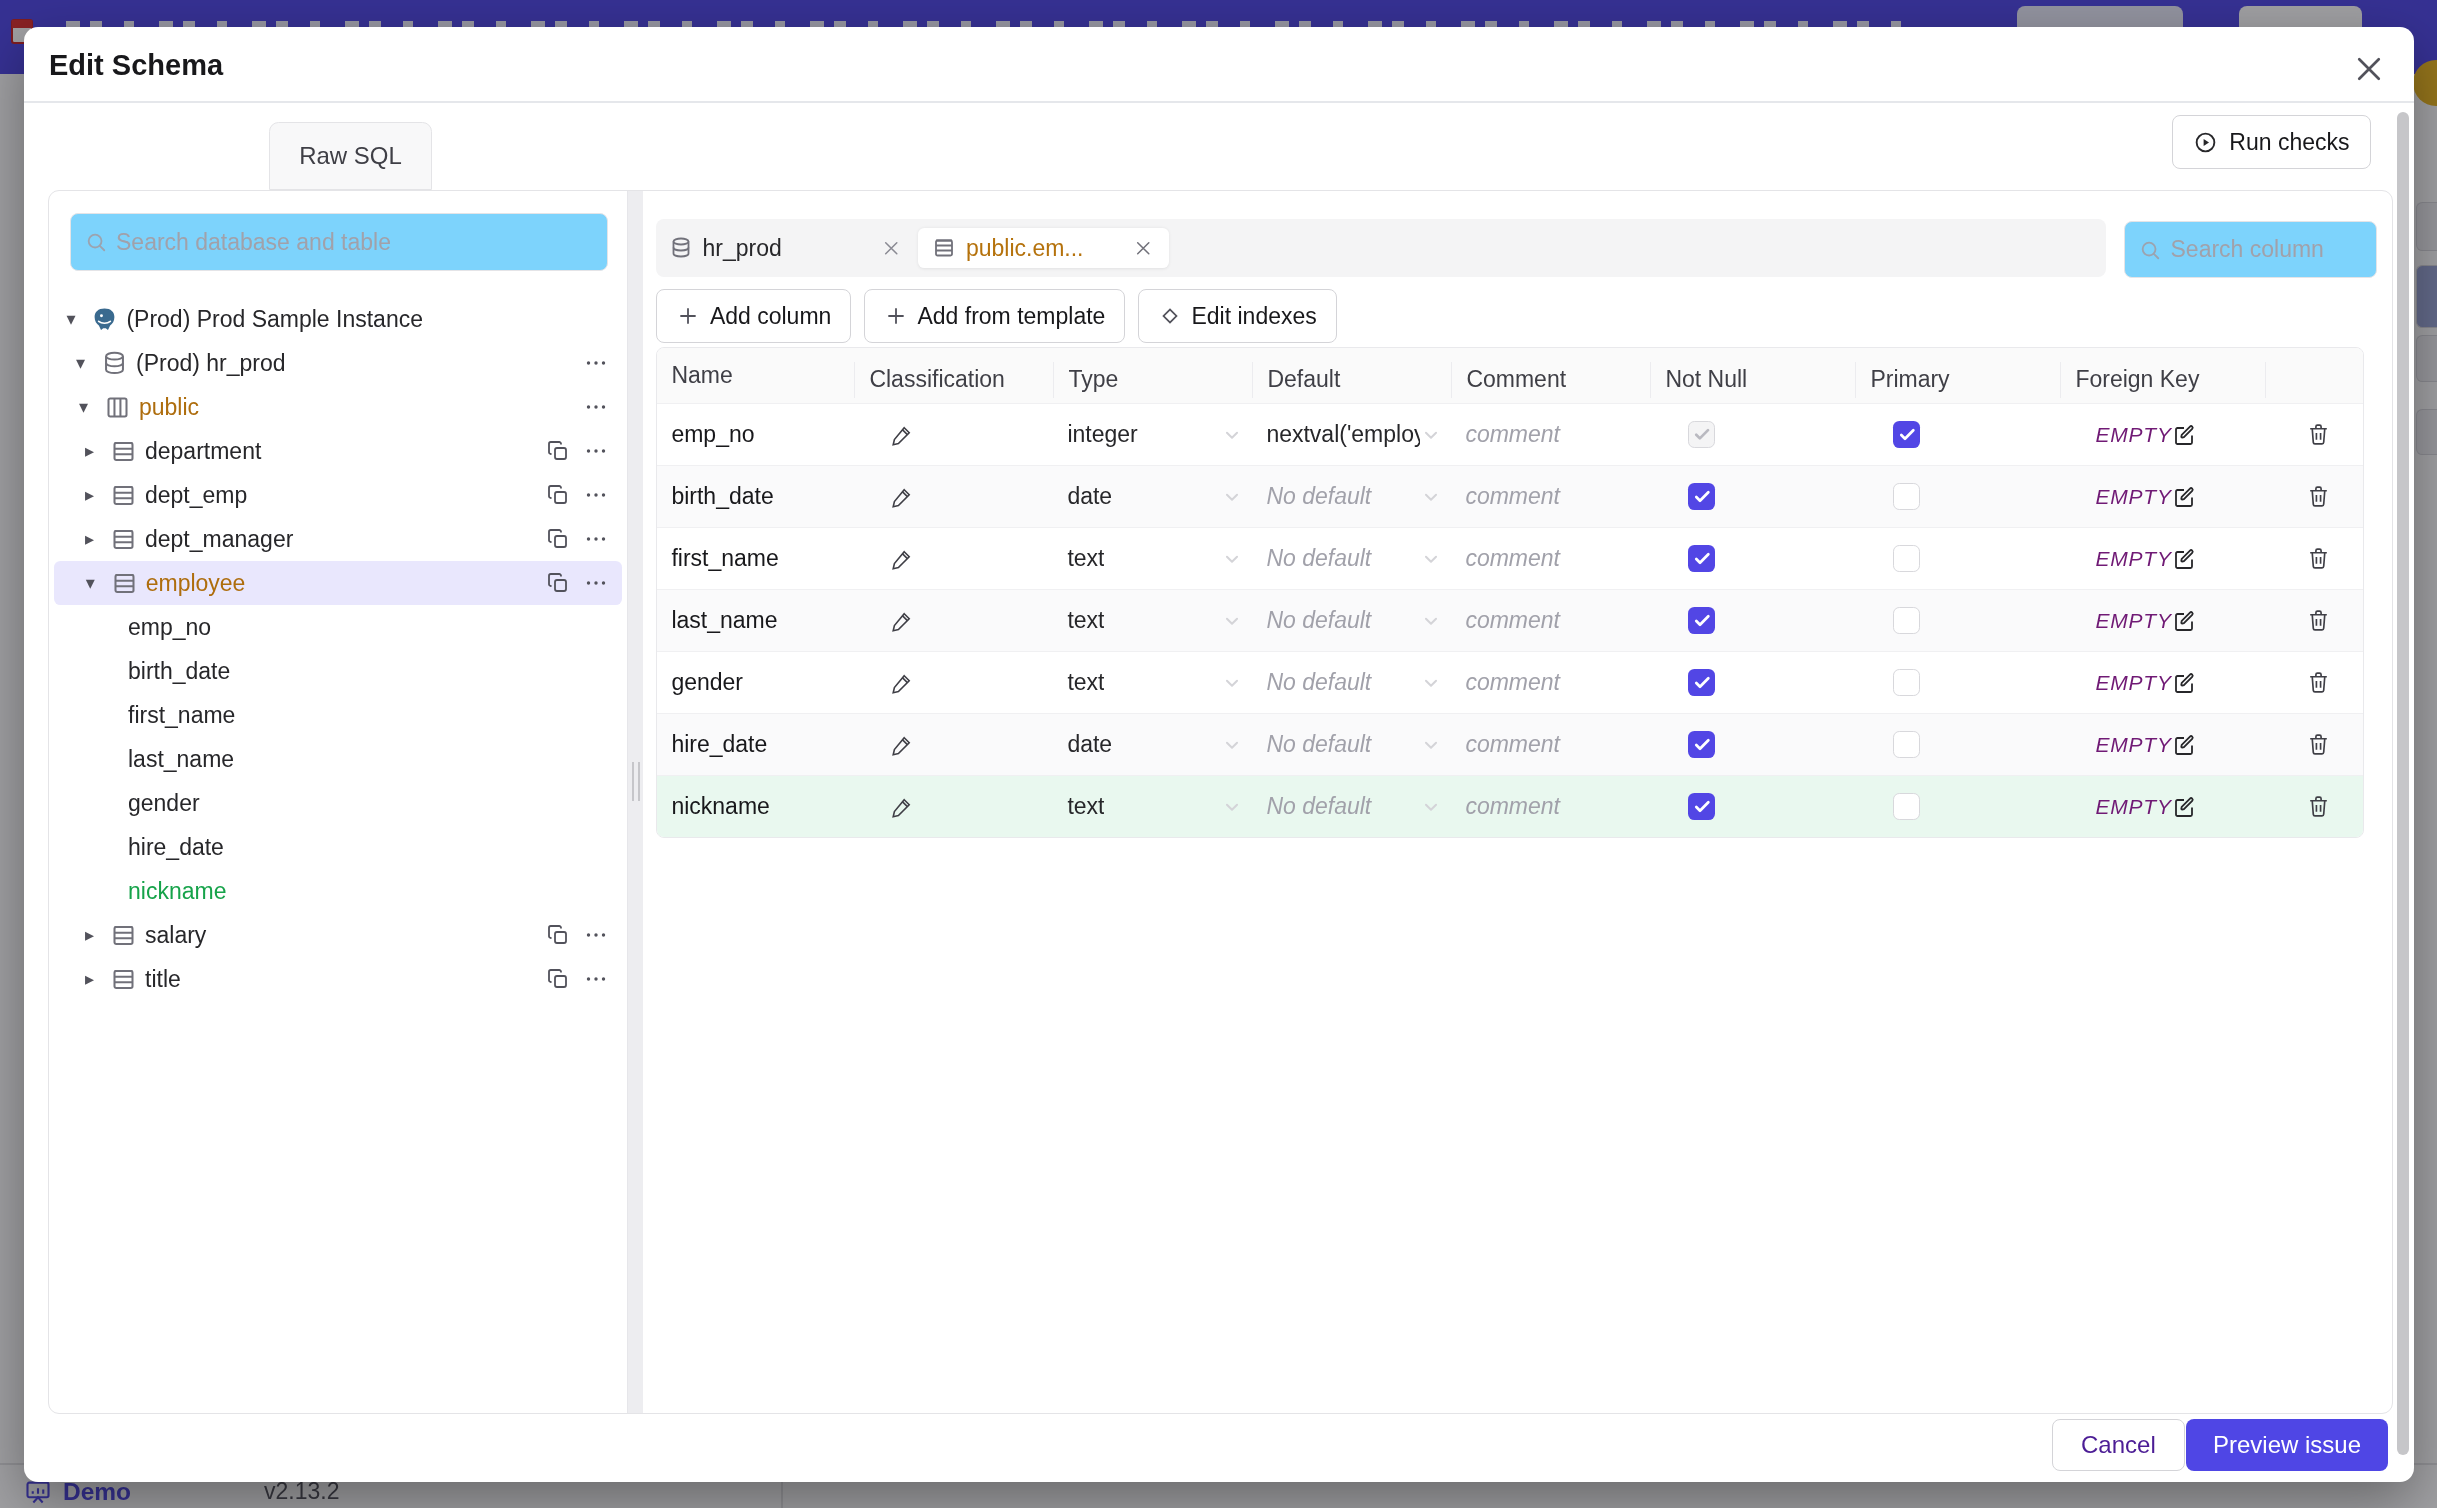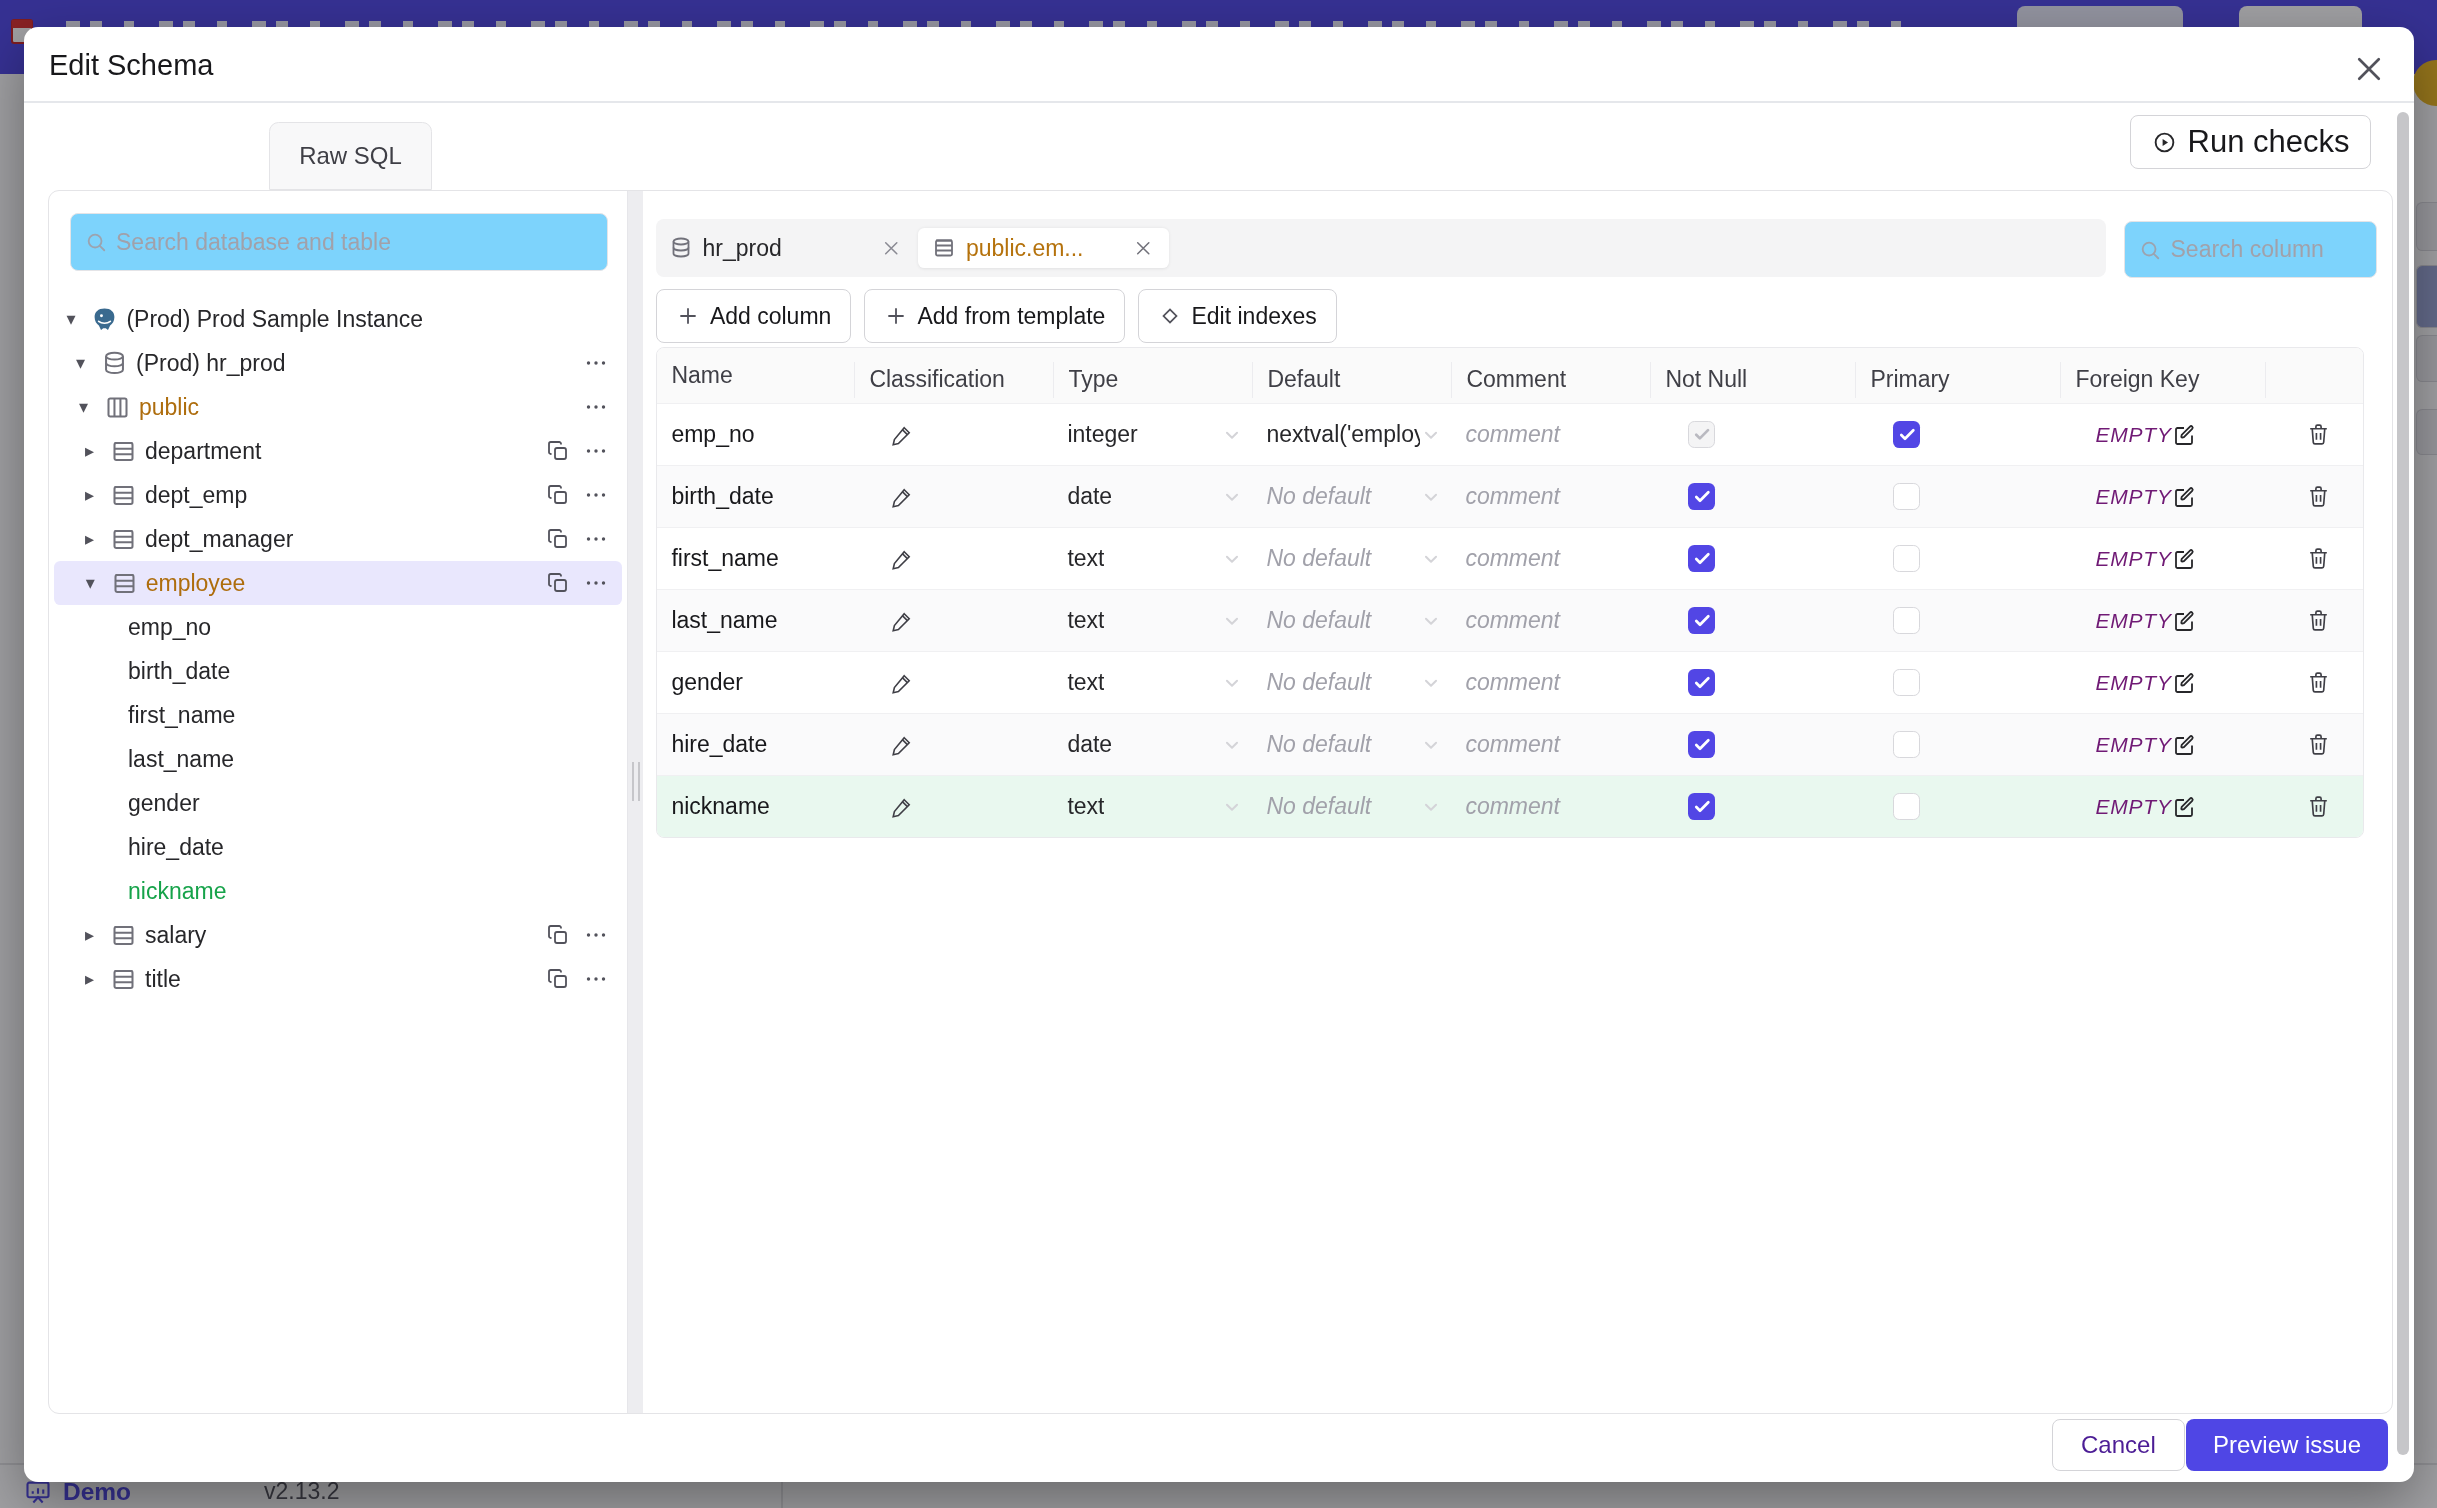--- a/index.html
+++ b/index.html
@@ -28,30 +28,30 @@
   .pf-icon { width:28px; height:28px; margin-left:24px; color:#4f46e5; }
   .pf-brand { margin-left:11px; color:#4f46e5; font-weight:bold; font-size:24.5px; }
   .pf-version { margin-left:133px; color:#52525b; font-size:23px; }
   .pf-div { position:absolute; left:781px; top:-9.5px; width:1.6px; height:43px; background:#e4e4e7; }
 
   .overlay { position:absolute; inset:0; background:rgba(17,17,24,0.40); z-index:2; }
 
   
   .modal { position:absolute; left:24px; top:27px; width:2390px; height:1455px; background:#fff; border-radius:14px; z-index:3;
            box-shadow:0 19px 55px rgba(0,0,0,.35); }
-  .m-title { position:absolute; left:25px; top:19px; font-size:29px; font-weight:400; color:#18181b; line-height:38px; }
+  .m-title { position:absolute; left:25px; top:19px; font-size:29px; font-weight:700; color:#18181b; line-height:38px; }
   .m-close { position:absolute; left:2327px; top:24px; width:36px; height:36px; color:#52525b; cursor:pointer; }
   .m-divider { position:absolute; left:0; top:74px; width:100%; height:1.6px; background:#e5e7eb; }
 
   .m-tab { position:absolute; top:95px; display:flex; align-items:center; justify-content:center; font-size:24px; border-radius:9.5px 9.5px 0 0; cursor:pointer; }
   .m-tab.active { left:24px; width:217px; height:71px; background:#fff; border:1.6px solid #e4e4e7; border-bottom:none; color:#4f46e5; font-weight:500; z-index:5; }
   .m-tab.inactive { left:245px; width:163px; height:68px; background:#f8f8f9; border:1.6px solid #e4e4e7; color:#3f3f46; }
 
   .m-runchecks { position:absolute; top:88px; right:43px; height:54px; display:flex; align-items:center; gap:11px;
-      border:1.6px solid #d4d4d8; border-radius:8px; background:#fff; padding:0 20.5px; font-size:31px; color:#18181b; cursor:pointer; }
+      border:1.6px solid #d4d4d8; border-radius:8px; background:#fff; padding:0 20.5px; font-size:23px; color:#18181b; cursor:pointer; }
   .m-runchecks .i { width:25px; height:25px; color:#27272a; }
 
   .m-container { position:absolute; left:24px; top:163px; width:2345px; height:1224px; border:1.6px solid #e4e4e7; border-radius:11px; background:#fff; z-index:4; }
 
   
   .sb { position:absolute; left:0; top:0; width:578px; height:100%; overflow:hidden; }
   .search-box { display:flex; align-items:center; border:1.6px solid #e4e4e7; border-radius:8px; background:#7dd3fc; }
   .search-box .i { width:22px; height:22px; color:#9ca3af; margin:0 9.5px 0 14px; flex:none; }
   .search-box input { border:none; outline:none; background:transparent; font-family:inherit; font-size:23px; color:#27272a; width:100%; }
   .search-box input::placeholder { color:#a1a1aa; }

